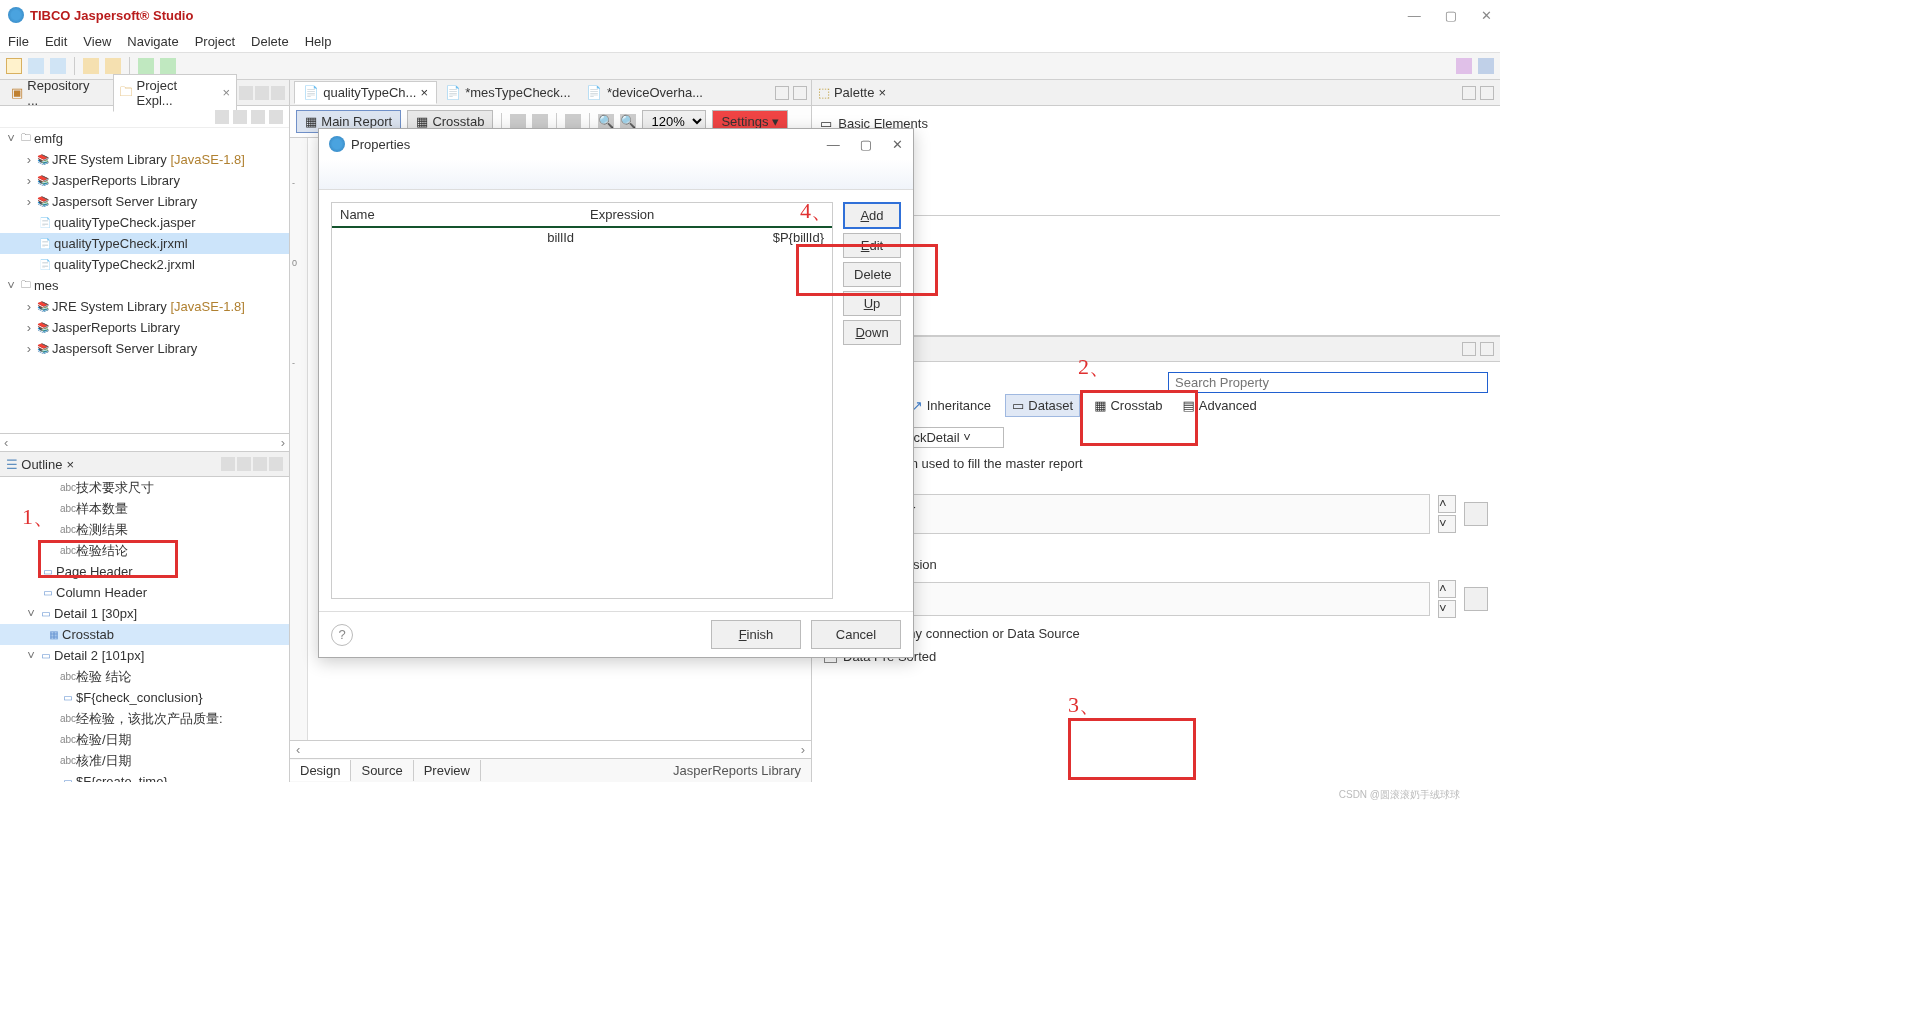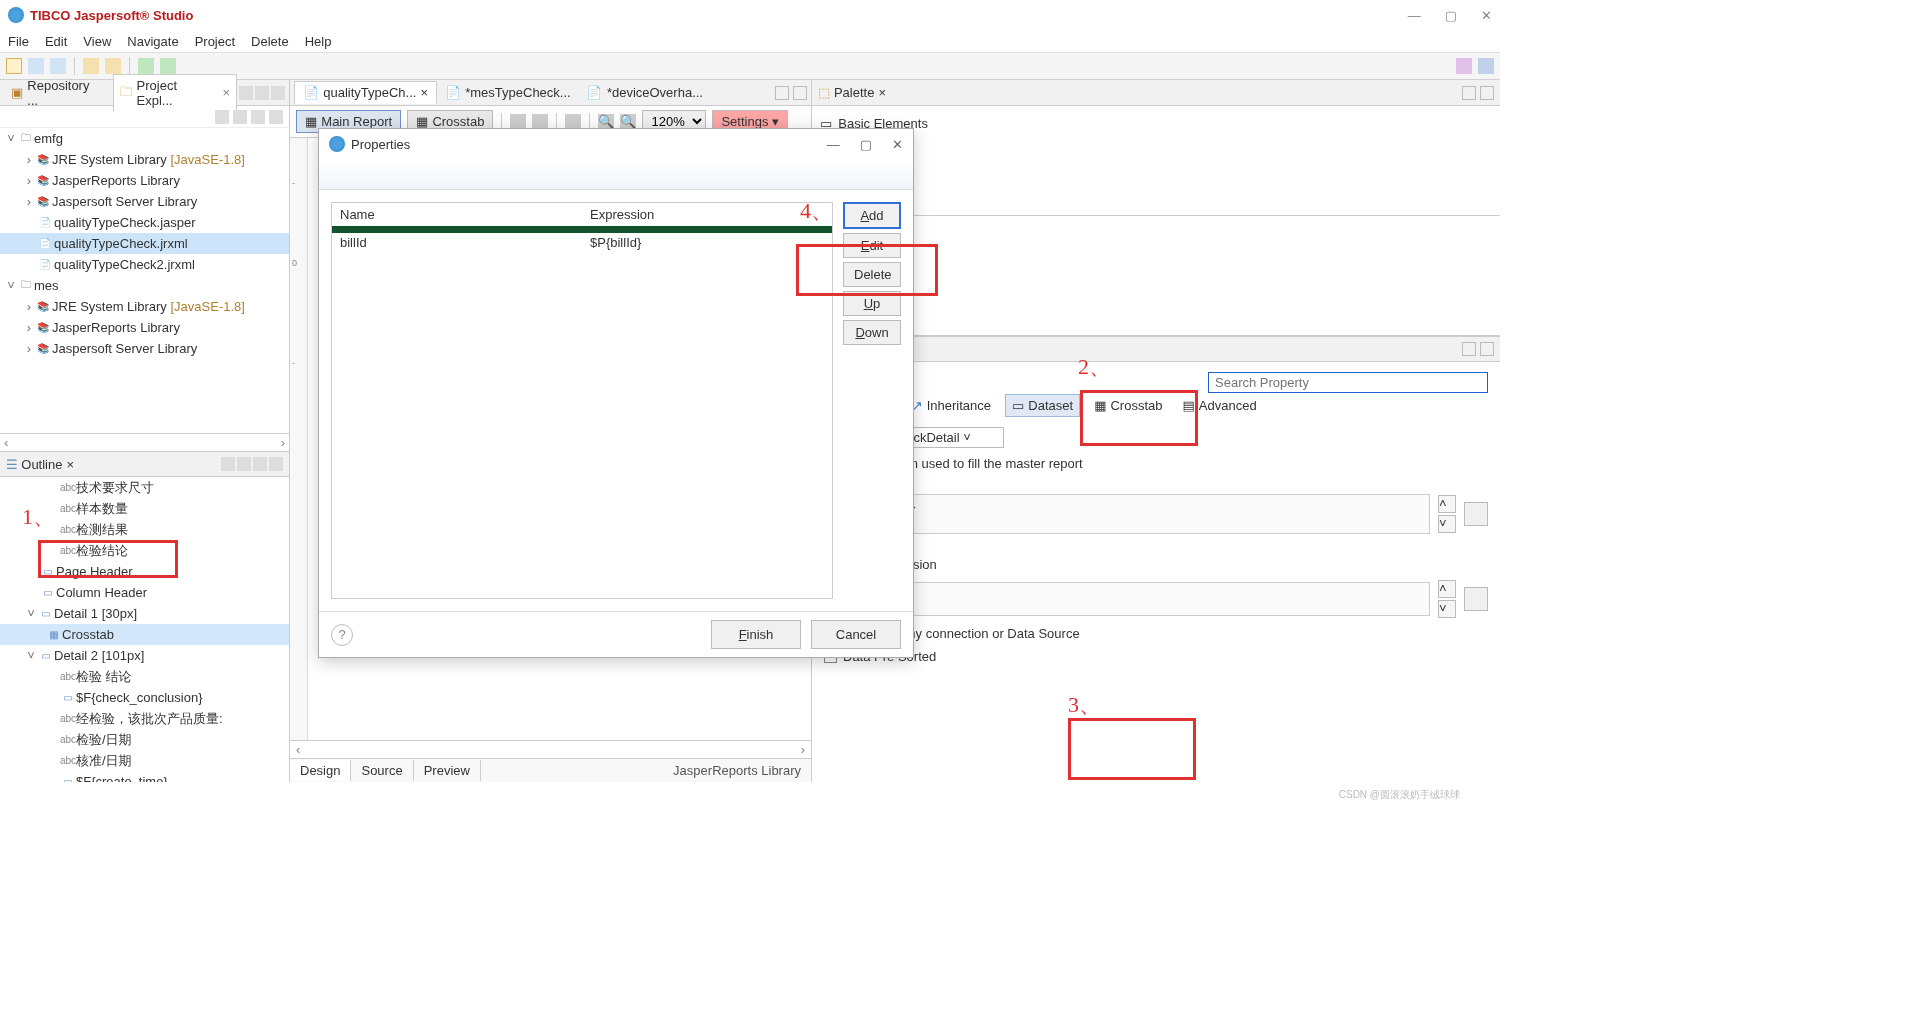--- a/index.html
+++ b/index.html
@@ -38,21 +38,21 @@
 
 .outline-header { height: 26px; background: #f1f1f1; border-top: 1px solid #ccc; border-bottom: 1px solid #ccc; display: flex; align-items: center; padding: 0 6px; }
 
 .center-col { flex: 1; display: flex; flex-direction: column; position: relative; border-right: 1px solid #ccc; }
 .editor-tabs { height: 26px; background: #f1f1f1; border-bottom: 1px solid #ccc; display: flex; align-items: center; padding: 0 4px; }
 .editor-tab { padding: 3px 8px; display: flex; align-items: center; gap: 4px; cursor: pointer; }
 .editor-tab.active { background: #fff; border: 1px solid #ccc; border-bottom: 1px solid #fff; }
 .sub-toolbar { height: 32px; background: #fdfdfd; border-bottom: 1px solid #ccc; display: flex; align-items: center; padding: 0 6px; gap: 6px; }
 .btn-main { background: #e8e8e8; border: 1px solid #bbb; padding: 3px 8px; display: flex; align-items: center; gap: 4px; }
 .zoom-sel { border: 1px solid #bbb; padding: 2px 4px; }
-.settings-btn { border: 1px solid #bbb; padding: 3px 8px; background: #fca5a5; }
+.settings-btn { border: 1px solid #bbb; padding: 3px 8px; background: #ef4444; }
 
 .canvas { flex: 1; background: #fff; position: relative; overflow: hidden; }
 .ruler-v { position: absolute; left: 0; top: 0; bottom: 0; width: 18px; background: #f8f8f8; border-right: 1px solid #ddd; }
 .ruler-mark { position: absolute; left: 2px; font-size: 9px; color: #888; }
 
 .bottom-tabs { height: 24px; border-top: 1px solid #ccc; background: #f8f8f8; display: flex; align-items: center; }
 .bottom-tab { padding: 3px 10px; border-right: 1px solid #ccc; cursor: pointer; }
 .bottom-tab.active { background: #fff; }
 .lib-label { margin-left: auto; padding-right: 10px; color: #555; }
 .hscroll-c { height: 18px; border-top: 1px solid #ccc; display: flex; align-items: center; justify-content: space-between; padding: 0 6px; color: #888; }
@@ -61,40 +61,40 @@
 .palette-hdr { height: 26px; background: #f1f1f1; border-bottom: 1px solid #ccc; display: flex; align-items: center; padding: 0 6px; }
 .palette-body { padding: 6px; border-bottom: 1px solid #ccc; }
 .pal-cat { padding: 4px 2px; display: flex; align-items: center; gap: 6px; }
 
 .props-hdr { height: 26px; background: #f1f1f1; border-top: 1px solid #ccc; border-bottom: 1px solid #ccc; display: flex; align-items: center; padding: 0 6px; }
 .props-body { padding: 8px 12px; flex: 1; overflow: hidden; }
 .section-title { font-size: 16px; font-weight: bold; margin-bottom: 6px; }
 .tabstrip { display: flex; align-items: center; gap: 8px; margin-bottom: 10px; flex-wrap: wrap; }
 .ptab { padding: 3px 6px; display: flex; align-items: center; gap: 4px; cursor: pointer; }
 .ptab.active { background: #e0e8f5; border: 1px solid #9fb8e0; }
-.search-prop { border: 1px solid #2060d0; padding: 2px 6px; width: 280px; color: #666; }
+.search-prop { border: 1px solid #2060d0; padding: 2px 6px; width: 320px; color: #666; }
 .field-row { display: flex; align-items: center; margin: 8px 0; gap: 8px; }
 .dd { border: 1px solid #bbb; padding: 2px 6px; background: #fff; flex: 1; max-width: 180px; }
 .expr-box { flex: 1; border: 1px solid #ccc; padding: 4px 8px; background: #fafafa; display: flex; flex-direction: column; gap: 2px; }
 .btn { border: 1px solid #bbb; background: #f0f0f0; padding: 4px 10px; cursor: pointer; }
 .radio { display: inline-flex; align-items: center; gap: 6px; }
 .radio .circ { width: 13px; height: 13px; border: 1px solid #888; border-radius: 50%; }
 
 .dialog { position: absolute; left: 318px; top: 128px; width: 596px; height: 530px; background: #fff; border: 1px solid #aaa; box-shadow: 0 4px 16px rgba(0,0,0,0.2); display: flex; flex-direction: column; z-index: 100; }
 .dlg-title { height: 30px; display: flex; align-items: center; padding: 0 10px; }
 .dlg-title .logo { width: 16px; height: 16px; background: radial-gradient(circle,#4aa3df 40%,#2e7db8 100%); border-radius: 50%; margin-right: 6px; }
 .dlg-win { margin-left: auto; display: flex; gap: 20px; color: #666; }
 .dlg-hdr { padding: 10px 14px 20px; background: linear-gradient(#fff,#f0f4fa); border-bottom: 1px solid #ddd; }
 .dlg-hdr h2 { font-size: 15px; font-weight: bold; margin-bottom: 6px; }
 .dlg-body { flex: 1; padding: 12px; display: flex; gap: 10px; }
 .param-table { flex: 1; border: 1px solid #ccc; }
-.pt-hdr { display: flex; border-bottom: 7px solid #14532d; }
+.pt-hdr { display: flex; border-bottom: 2px solid #14532d; }
 .pt-hdr > div { padding: 4px 8px; }
 .pt-row { display: flex; }
-.pt-row > div { padding: 2px 8px; }
+.pt-row > div { padding: 2px 8px; text-align: right; }
 .col-name { width: 50%; }
 .col-expr { width: 50%; }
 .btn-col { display: flex; flex-direction: column; gap: 4px; }
 .btn-col .btn { width: 58px; text-align: center; }
 .btn.primary { border: 2px solid #3070d8; }
 .dlg-ftr { height: 46px; border-top: 1px solid #ddd; display: flex; align-items: center; padding: 0 12px; gap: 10px; }
 .help { width: 22px; height: 22px; border: 1px solid #bbb; border-radius: 50%; display: flex; align-items: center; justify-content: center; color: #888; margin-right: auto; }
 .dlg-ftr .btn { width: 90px; text-align: center; padding: 6px 10px; }
 .udl { text-decoration: underline; }
 

